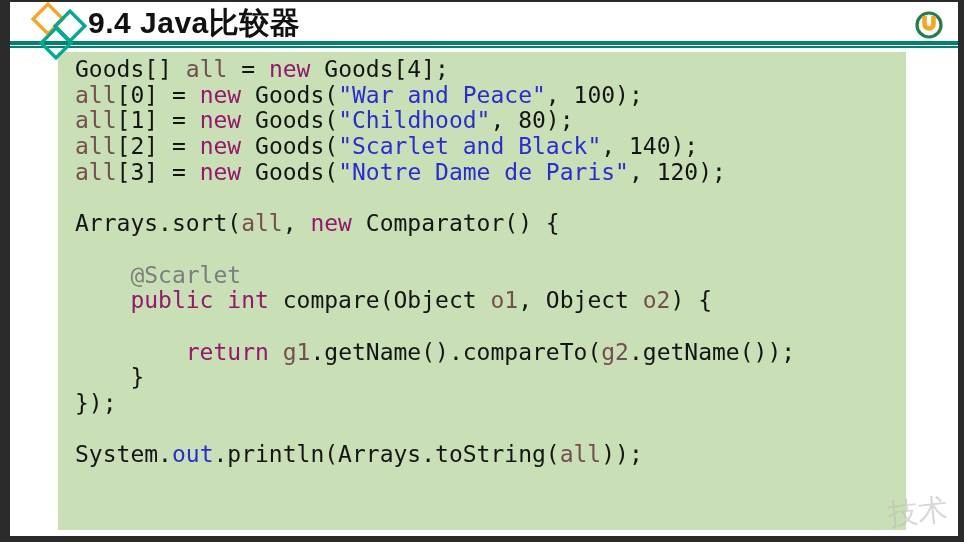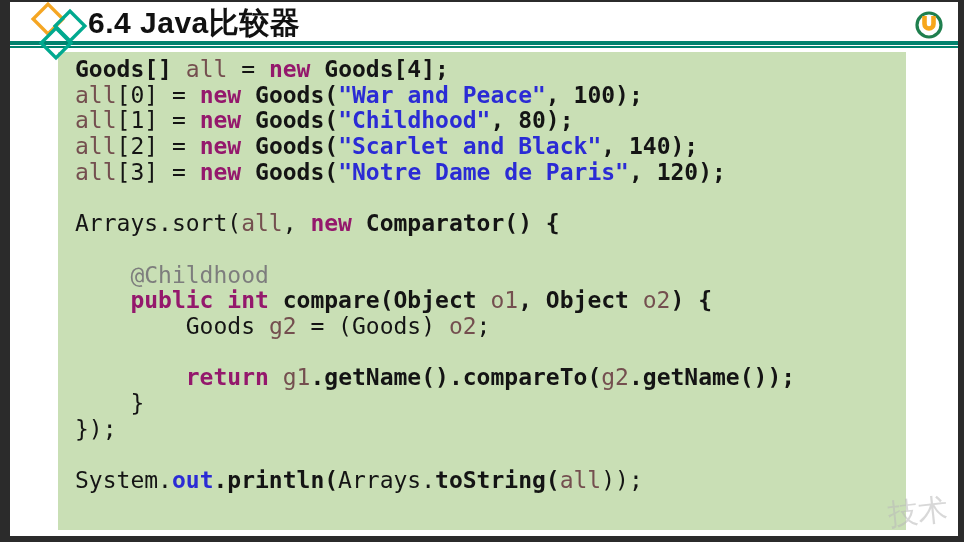--- a/index.html
+++ b/index.html
@@ -47,38 +47,38 @@
     box-sizing:border-box;
     font-family:"DejaVu Sans Mono","Liberation Mono",monospace;
     font-size:23px;
     z-index:1;
   }
   .code-line{
     height:25.7px;line-height:25.7px;
     white-space:pre;
     color:var(--code-text,#141414);
   }
-  .seg-t,.seg-k,.seg-s,.seg-f,.seg-n{font-weight:bold;}
+  .seg-t,.seg-k,.seg-s,.seg-f,.seg-n{font-weight:normal;}
 
   
   #watermark{
     position:absolute;left:888px;top:492px;z-index:8;
     font-family:"DejaVu Serif",serif;
     font-size:30px;color:#b9b9b9;opacity:0.55;
     transform:rotate(-6deg);
     white-space:nowrap;
   }
 </style>
 </head>
 <body>
 
 <div id="slide">
 
   <div id="header">
-    <div id="page-title">6.4 Java比较器</div>
+    <div id="page-title">9.4 Java比较器</div>
     <div id="brand">
       <svg width="30" height="32" viewBox="0 0 30 32">
         <circle cx="15" cy="17" r="12" fill="#ffffff" stroke="#1f7f4e" stroke-width="3.2"></circle>
         <path d="M10.5 8 L10.5 16 A4.5 4.5 0 0 0 19.5 16 L19.5 8" fill="none" stroke="#f7a61b" stroke-width="4.6" stroke-linecap="butt"></path>
       </svg>
     </div>
   </div>
 
   <svg id="diamonds" width="84" height="62" viewBox="0 0 84 62">
     <rect x="27.5" y="8.5" width="21" height="21" transform="rotate(45 38 19)" fill="none" stroke="#f5a623" stroke-width="3.4"></rect>
@@ -94,23 +94,22 @@
 
   <div id="code-block">
       <div class="code-line"><span class="seg-t" style="color: rgb(20, 20, 20);">Goods[] </span><span class="seg-v" style="color: rgb(116, 79, 79);">all</span><span class="seg-p" style="color: rgb(20, 20, 20);"> = </span><span class="seg-k" style="color: rgb(148, 24, 108);">new</span><span class="seg-p" style="color: rgb(20, 20, 20);"> </span><span class="seg-t" style="color: rgb(20, 20, 20);">Goods[4];</span></div>
       <div class="code-line"><span class="seg-v" style="color: rgb(116, 79, 79);">all</span><span class="seg-p" style="color: rgb(20, 20, 20);">[0] = </span><span class="seg-k" style="color: rgb(148, 24, 108);">new</span><span class="seg-p" style="color: rgb(20, 20, 20);"> </span><span class="seg-t" style="color: rgb(20, 20, 20);">Goods(</span><span class="seg-s" style="color: rgb(43, 43, 213);">"War and Peace"</span><span class="seg-t" style="color: rgb(20, 20, 20);">, 100);</span></div>
       <div class="code-line"><span class="seg-v" style="color: rgb(116, 79, 79);">all</span><span class="seg-p" style="color: rgb(20, 20, 20);">[1] = </span><span class="seg-k" style="color: rgb(148, 24, 108);">new</span><span class="seg-p" style="color: rgb(20, 20, 20);"> </span><span class="seg-t" style="color: rgb(20, 20, 20);">Goods(</span><span class="seg-s" style="color: rgb(43, 43, 213);">"Childhood"</span><span class="seg-t" style="color: rgb(20, 20, 20);">, 80);</span></div>
       <div class="code-line"><span class="seg-v" style="color: rgb(116, 79, 79);">all</span><span class="seg-p" style="color: rgb(20, 20, 20);">[2] = </span><span class="seg-k" style="color: rgb(148, 24, 108);">new</span><span class="seg-p" style="color: rgb(20, 20, 20);"> </span><span class="seg-t" style="color: rgb(20, 20, 20);">Goods(</span><span class="seg-s" style="color: rgb(43, 43, 213);">"Scarlet and Black"</span><span class="seg-t" style="color: rgb(20, 20, 20);">, 140);</span></div>
       <div class="code-line"><span class="seg-v" style="color: rgb(116, 79, 79);">all</span><span class="seg-p" style="color: rgb(20, 20, 20);">[3] = </span><span class="seg-k" style="color: rgb(148, 24, 108);">new</span><span class="seg-p" style="color: rgb(20, 20, 20);"> </span><span class="seg-t" style="color: rgb(20, 20, 20);">Goods(</span><span class="seg-s" style="color: rgb(43, 43, 213);">"Notre Dame de Paris"</span><span class="seg-t" style="color: rgb(20, 20, 20);">, 120);</span></div>
       <div class="code-line">&nbsp;</div>
       <div class="code-line"><span class="seg-p" style="color: rgb(20, 20, 20);">Arrays.sort(</span><span class="seg-v" style="color: rgb(116, 79, 79);">all</span><span class="seg-p" style="color: rgb(20, 20, 20);">, </span><span class="seg-k" style="color: rgb(148, 24, 108);">new</span><span class="seg-p" style="color: rgb(20, 20, 20);"> </span><span class="seg-t" style="color: rgb(20, 20, 20);">Comparator() {</span></div>
       <div class="code-line">&nbsp;</div>
-      <div class="code-line"><span class="seg-c" style="color: rgb(125, 125, 125);">    @Childhood</span></div>
+      <div class="code-line"><span class="seg-c" style="color: rgb(125, 125, 125);">    @Scarlet</span></div>
       <div class="code-line"><span class="seg-k" style="color: rgb(148, 24, 108);">    public int</span><span class="seg-t" style="color: rgb(20, 20, 20);"> compare(Object </span><span class="seg-v" style="color: rgb(116, 79, 79);">o1</span><span class="seg-t" style="color: rgb(20, 20, 20);">, Object </span><span class="seg-v" style="color: rgb(116, 79, 79);">o2</span><span class="seg-t" style="color: rgb(20, 20, 20);">) {</span></div>
-      <div class="code-line"><span class="seg-p" style="color: rgb(20, 20, 20);">        Goods </span><span class="seg-v" style="color: rgb(116, 79, 79);">g2</span><span class="seg-p" style="color: rgb(20, 20, 20);"> = (Goods) </span><span class="seg-v" style="color: rgb(116, 79, 79);">o2</span><span class="seg-p" style="color: rgb(20, 20, 20);">;</span></div>
       <div class="code-line">&nbsp;</div>
       <div class="code-line"><span class="seg-k" style="color: rgb(148, 24, 108);">        return</span><span class="seg-p" style="color: rgb(20, 20, 20);"> </span><span class="seg-v" style="color: rgb(116, 79, 79);">g1</span><span class="seg-t" style="color: rgb(20, 20, 20);">.getName().compareTo(</span><span class="seg-v" style="color: rgb(116, 79, 79);">g2</span><span class="seg-t" style="color: rgb(20, 20, 20);">.getName());</span></div>
       <div class="code-line"><span class="seg-p" style="color: rgb(20, 20, 20);">    }</span></div>
       <div class="code-line"><span class="seg-p" style="color: rgb(20, 20, 20);">});</span></div>
       <div class="code-line">&nbsp;</div>
       <div class="code-line"><span class="seg-p" style="color: rgb(20, 20, 20);">System.</span><span class="seg-f" style="color: rgb(43, 43, 213);">out</span><span class="seg-t" style="color: rgb(20, 20, 20);">.println(</span><span class="seg-p" style="color: rgb(20, 20, 20);">Arrays.</span><span class="seg-t" style="color: rgb(20, 20, 20);">toString(</span><span class="seg-v" style="color: rgb(116, 79, 79);">all</span><span class="seg-p" style="color: rgb(20, 20, 20);">));</span></div>
     </div>
 
   <div id="watermark">技术</div>
 

